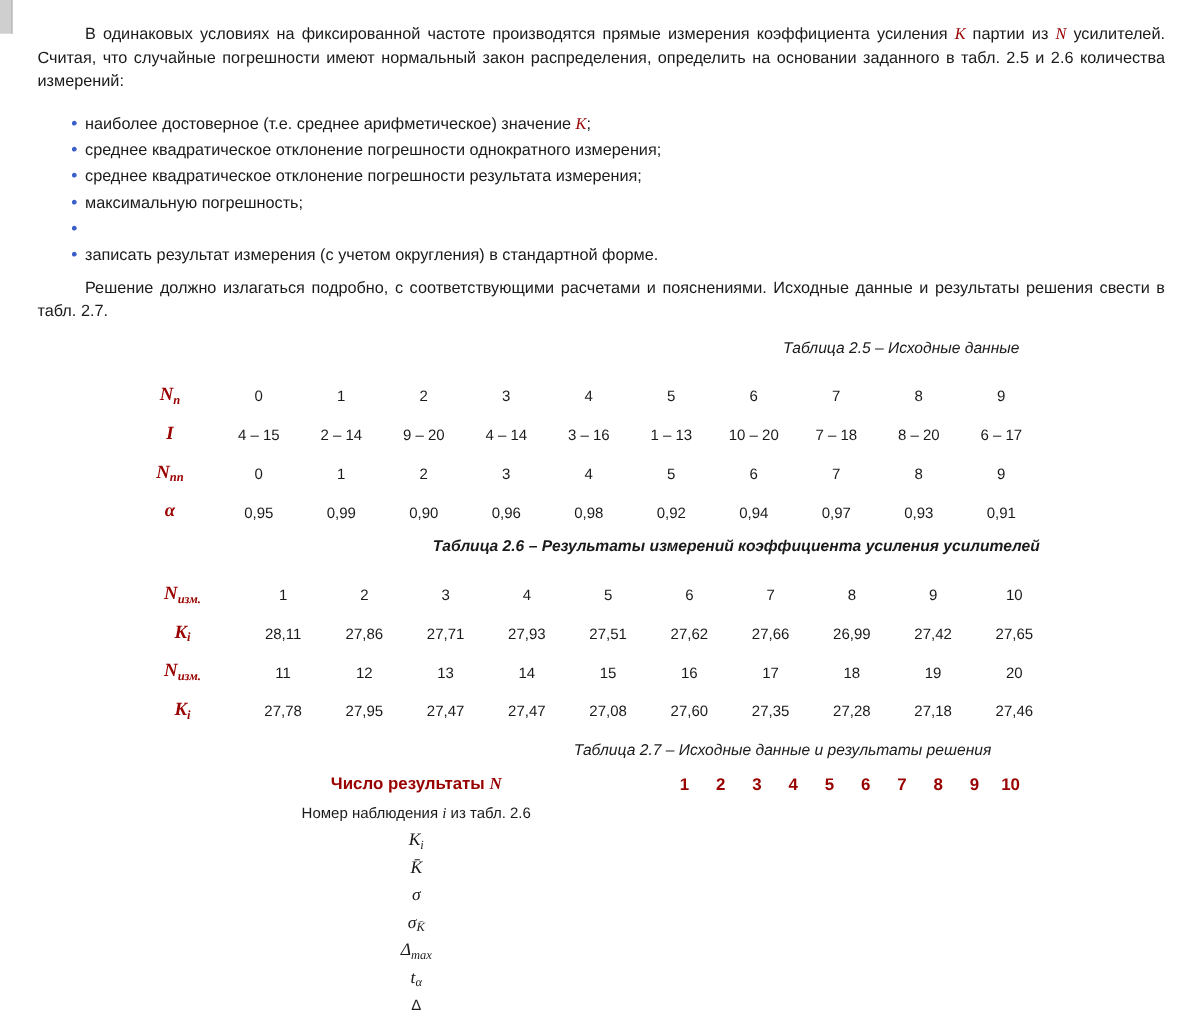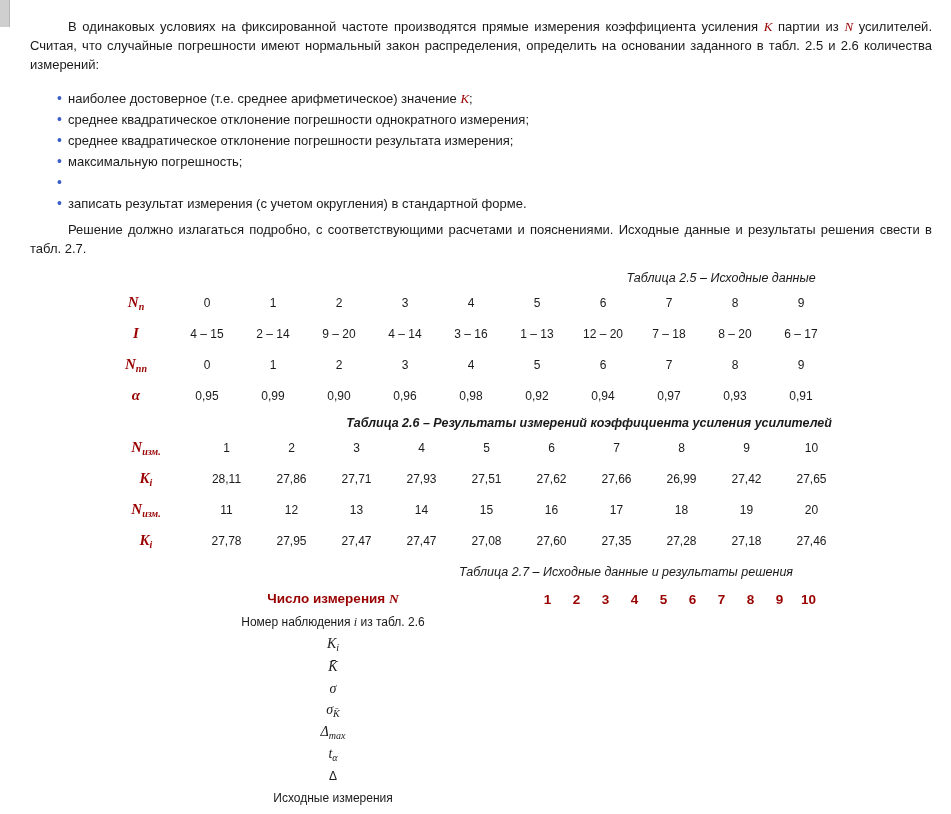--- a/index.html
+++ b/index.html
@@ -20,21 +20,21 @@
   .bullet-row{display:flex;align-items:baseline;line-height:21px;}
   .dot{color:var(--bullet);width:11px;flex:none;font-size:14px;}
   .math{font-family:"Liberation Serif","DejaVu Serif",serif;font-style:italic;}
   .accent{color:var(--accent);}
   .b{font-weight:bold;}
   .msub{font-size:10px;vertical-align:-3px;}
   .caption{font-style:italic;font-size:12.5px;line-height:17px;text-align:center;}
   .cap25{margin-top:2px;padding-left:480px;}
   .cap26{margin-top:4px;padding-left:216px;font-weight:bold;}
   .cap27{margin-top:8px;padding-left:290px;}
-  .dtable{margin-top:0;}
+  .dtable{margin-top:14px;}
   .trow{display:flex;align-items:center;height:31px;}
   .tlab{text-align:center;flex:none;}
   .tlmain{font-size:15px;}
   .tcell{text-align:center;font-size:12px;flex:none;}
   .t25 .trow{padding-left:80px;}
   .t25 .tlab{width:76px;}
   .t25 .tcell{width:66px;}
   .t26 .trow{padding-left:80px;}
   .t26 .tlab{width:96px;}
   .t26 .tcell{width:65px;}
@@ -101,21 +101,21 @@
         <span class="tcell">9</span>
       </div>
       <div class="trow">
         <span class="tlab"><span class="math accent b tlmain">I</span></span>
         <span class="tcell">4 – 15</span>
         <span class="tcell">2 – 14</span>
         <span class="tcell">9 – 20</span>
         <span class="tcell">4 – 14</span>
         <span class="tcell">3 – 16</span>
         <span class="tcell">1 – 13</span>
-        <span class="tcell">12 – 20</span>
+        <span class="tcell">10 – 20</span>
         <span class="tcell">7 – 18</span>
         <span class="tcell">8 – 20</span>
         <span class="tcell">6 – 17</span>
       </div>
       <div class="trow">
         <span class="tlab"><span class="math accent b tlmain">N</span><span class="math accent b msub">пп</span></span>
         <span class="tcell">0</span>
         <span class="tcell">1</span>
         <span class="tcell">2</span>
         <span class="tcell">3</span>
@@ -193,21 +193,21 @@
         <span class="tcell">27,35</span>
         <span class="tcell">27,28</span>
         <span class="tcell">27,18</span>
         <span class="tcell">27,46</span>
       </div>
     </div>
 
   <div class="caption cap27">Таблица 2.7 – Исходные данные и результаты решения</div>
   <div class="t27">
     <div class="t27-header" id="t27header">
-        <span class="t27lab"><span class="b accent">Число измерения </span><span class="math b accent">N</span></span>
+        <span class="t27lab"><span class="b accent">Число результаты </span><span class="math b accent">N</span></span>
         <span class="t27col">1</span>
         <span class="t27col">2</span>
         <span class="t27col">3</span>
         <span class="t27col">4</span>
         <span class="t27col">5</span>
         <span class="t27col">6</span>
         <span class="t27col">7</span>
         <span class="t27col">8</span>
         <span class="t27col">9</span>
         <span class="t27col">10</span>

